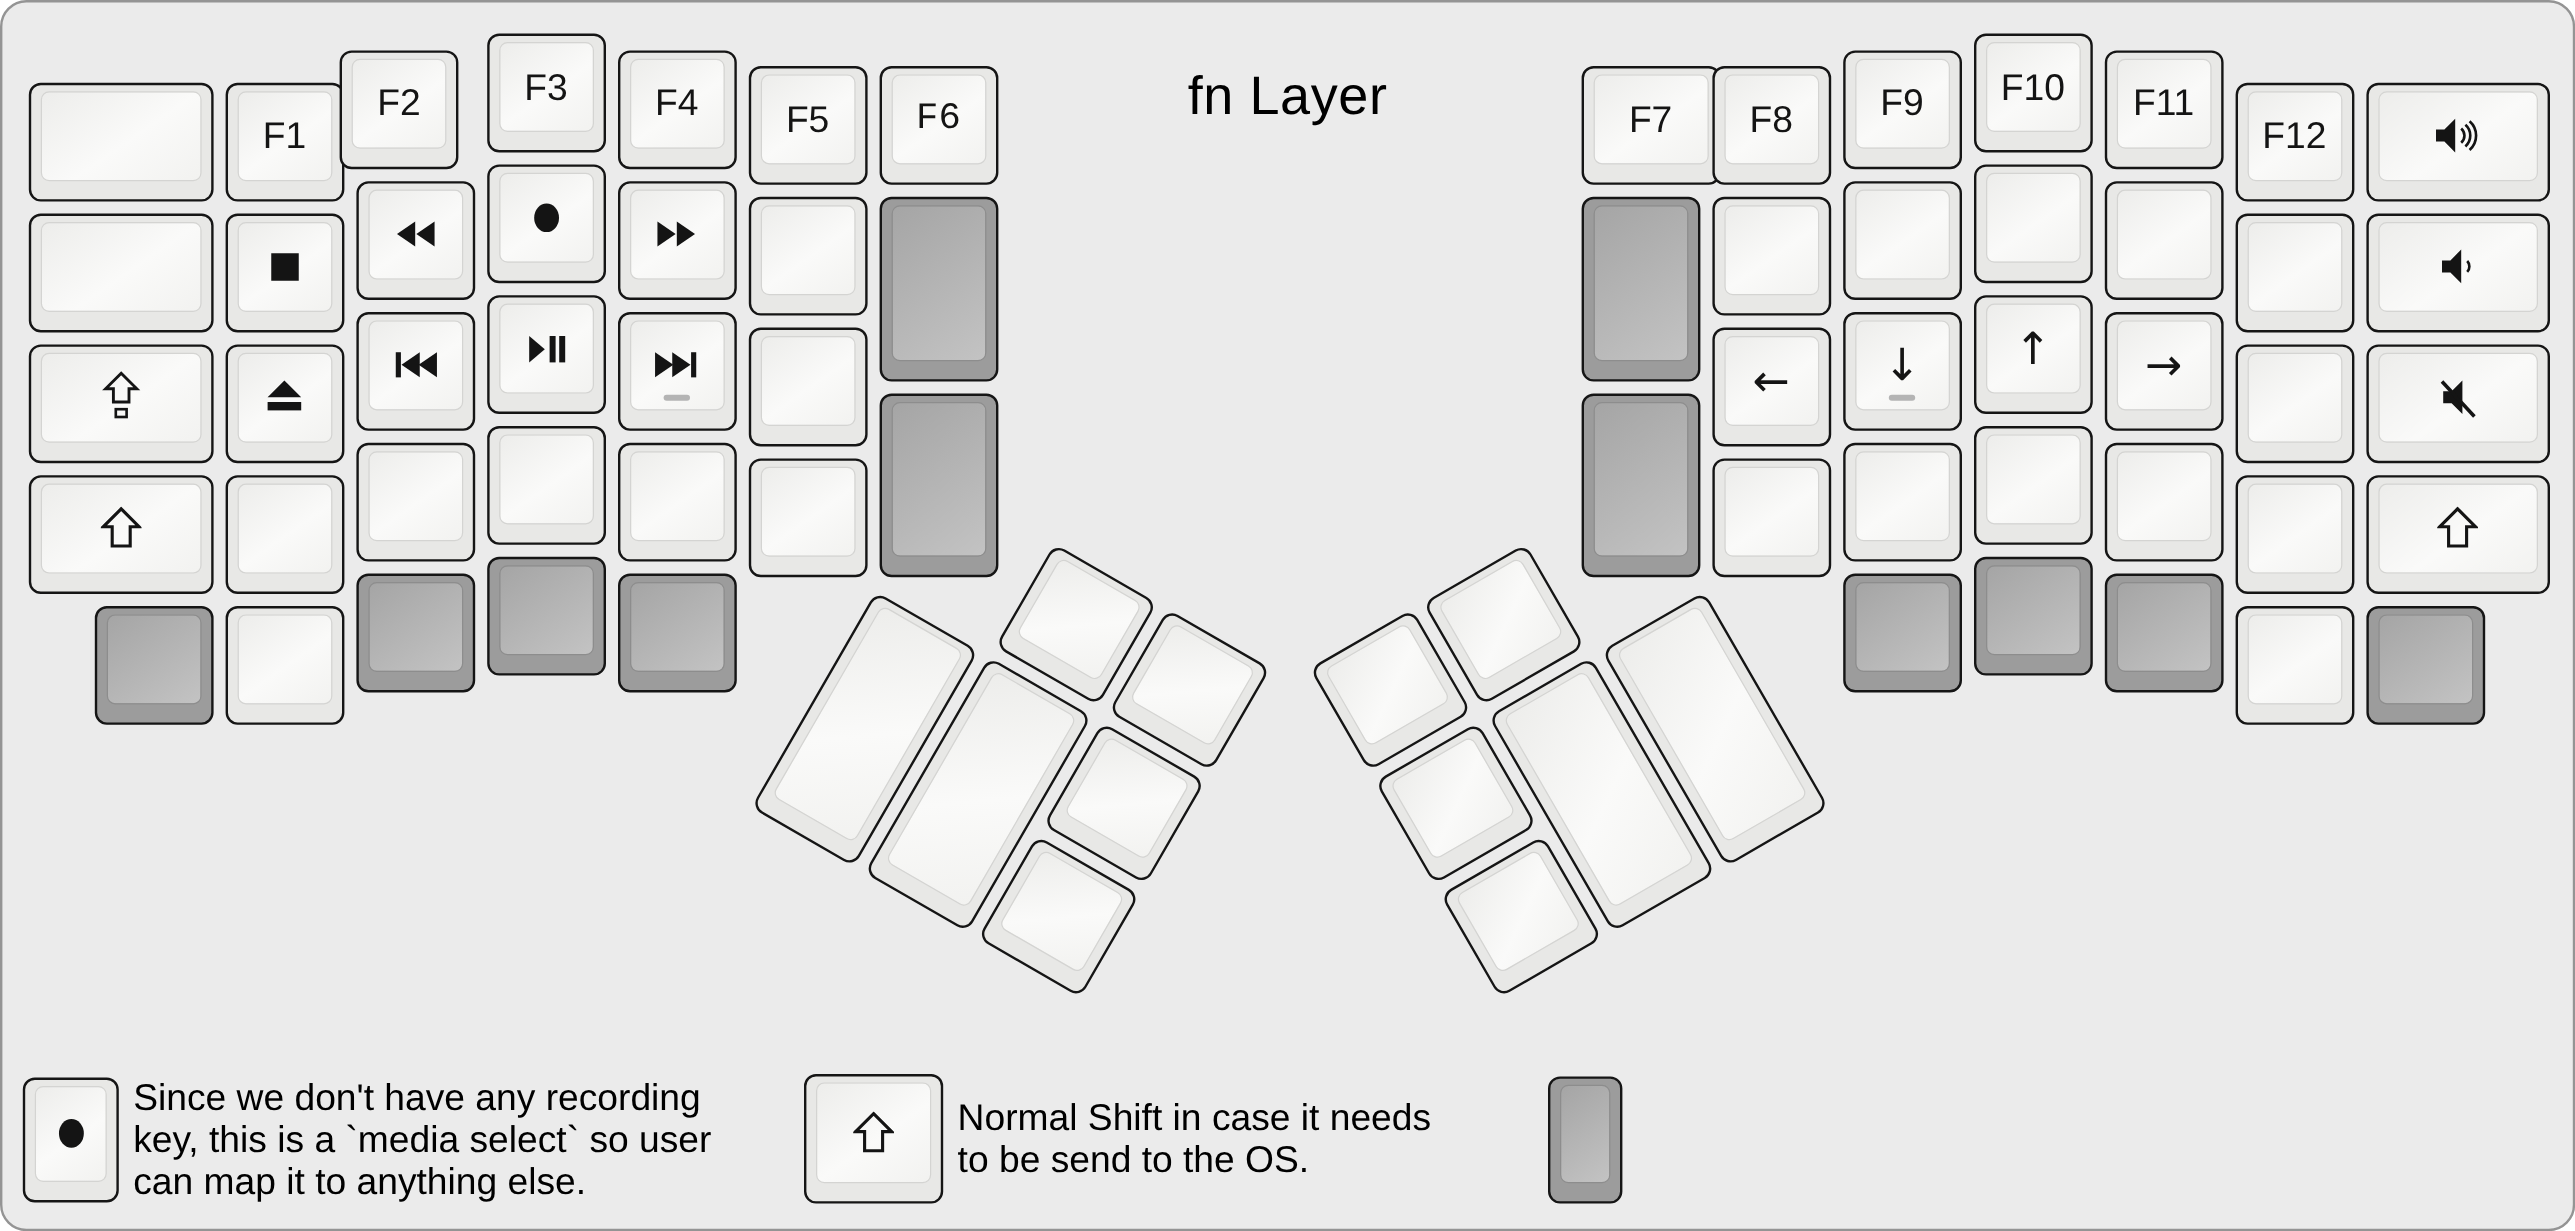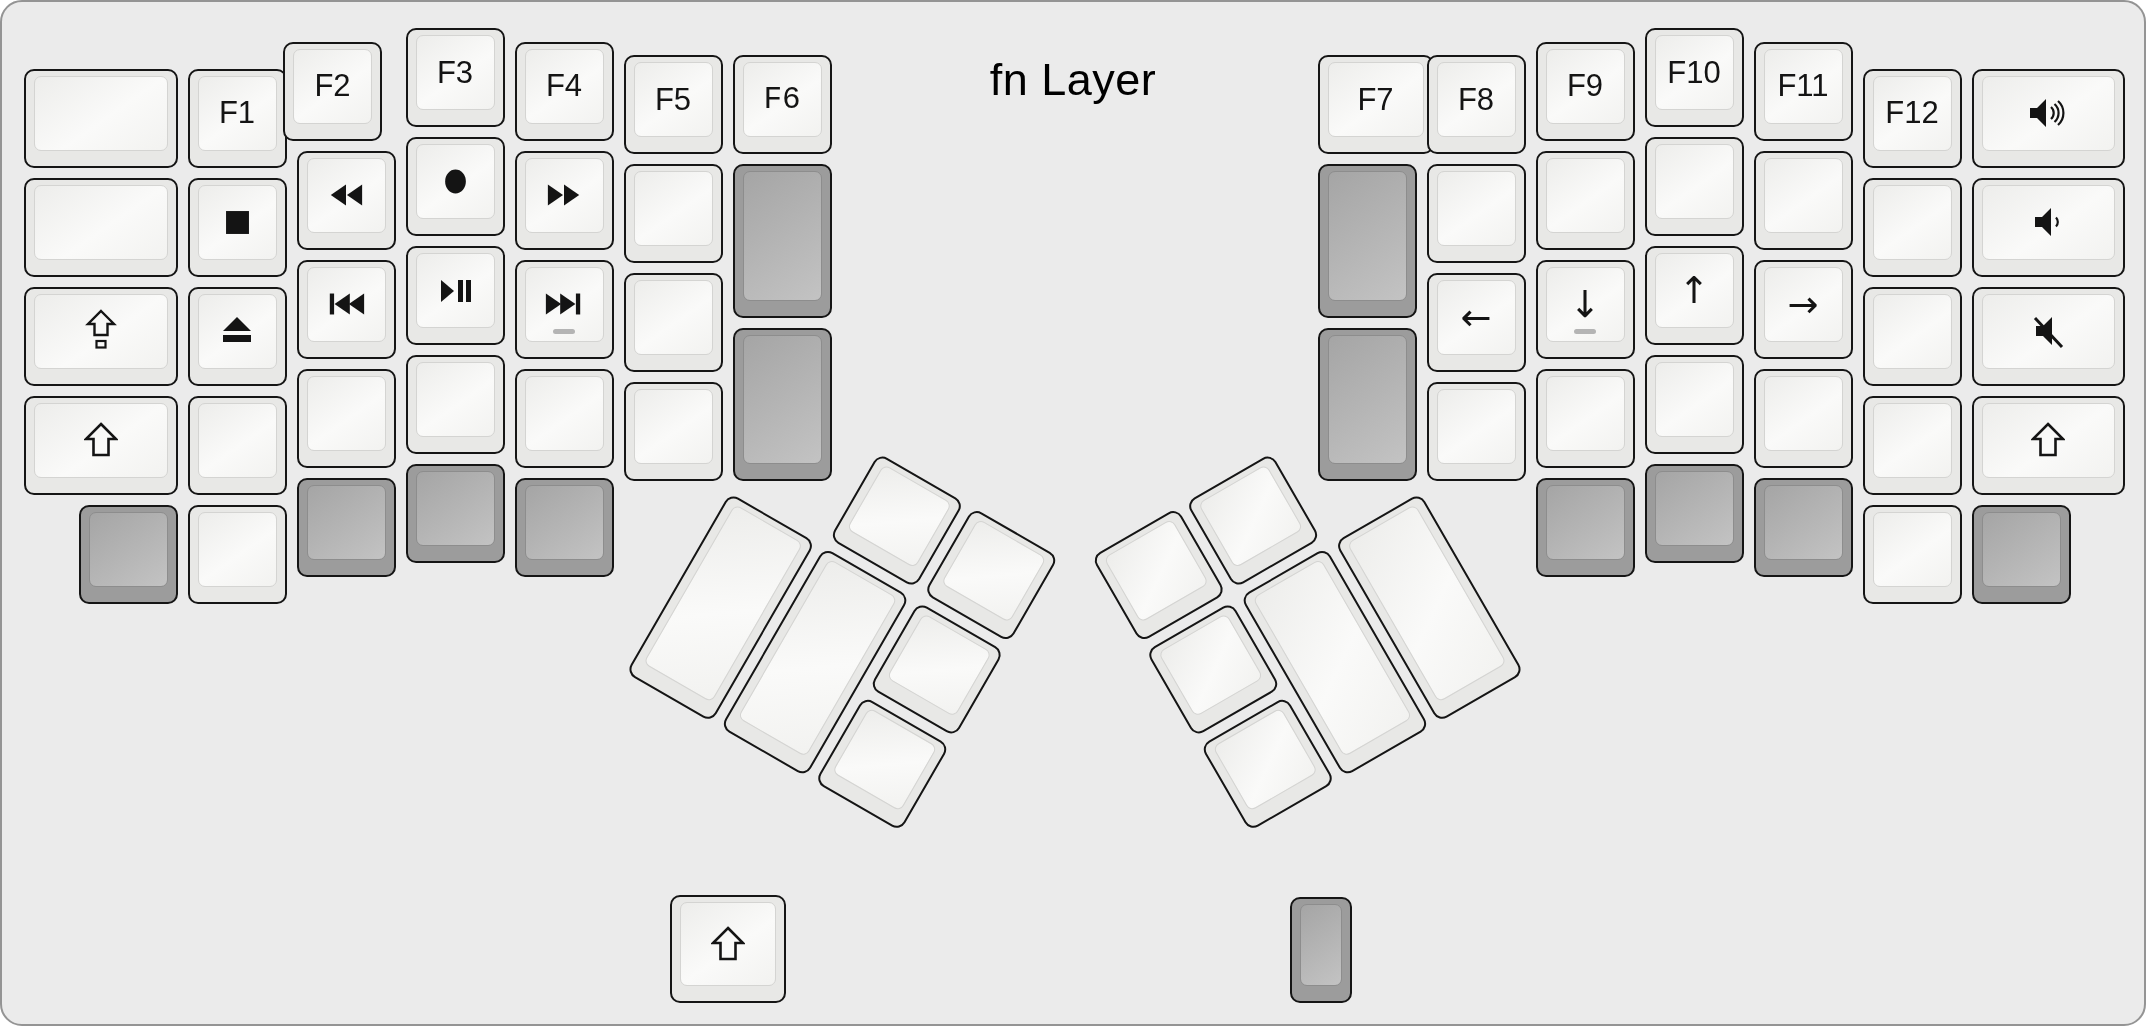--- a/index.html
+++ b/index.html
@@ -27,30 +27,50 @@
   .lk2{width:116px;height:108px;}
   .lk3{width:62px;height:106px;}
   .legend-text{font-size:31px;line-height:35px;color:#000;}
 </style>
 </head>
 <body>
 
 <div class="panel">
   <div class="layer-title">fn Layer</div>
 
+  <div class="legend-item" style="left:17px;top:895px;">
+    <div class="key legend-key lk1 white">
+      <div class="cap">
+          <span style="display: flex;">
+            <svg width="27" height="29" viewBox="0 0 26 28">
+              <ellipse cx="13" cy="14" rx="10" ry="11.5"></ellipse>
+            </svg>
+          </span>
+        </div>
+    </div>
+    <div class="legend-text" style="margin-left:12px;">
+      <div>Since we don't have any recording</div>
+      <div>key, this is a `media select` so user</div>
+      <div>can map it to anything else.</div>
+    </div>
+  </div>
 
   <div class="legend-item" style="left:668px;top:893px;">
     <div class="key legend-key lk2 white">
       <div class="cap">
           <span style="display: flex;">
             <svg width="34" height="36" viewBox="0 0 34 36">
               <path d="M17 2 L32 17 L24.5 17 L24.5 33 L9.5 33 L9.5 17 L2 17 Z" class="s" style="stroke-width:2.6px"></path>
             </svg>
           </span>
         </div>
+    </div>
+    <div class="legend-text" style="margin-left:12px;">
+      <div>Normal Shift in case it needs</div>
+      <div>to be send to the OS.</div>
     </div>
   </div>
 
   <div class="legend-item" style="left:1288px;top:895px;">
     <div class="key legend-key lk3 gray">
       <div class="cap"></div>
     </div>
   </div>
 <div class="kbgroup" style="left: 17px; top: 21px;">
       <div class="key white" style="left: 5px; top: 45.875px; width: 153.5px; height: 99px;">

